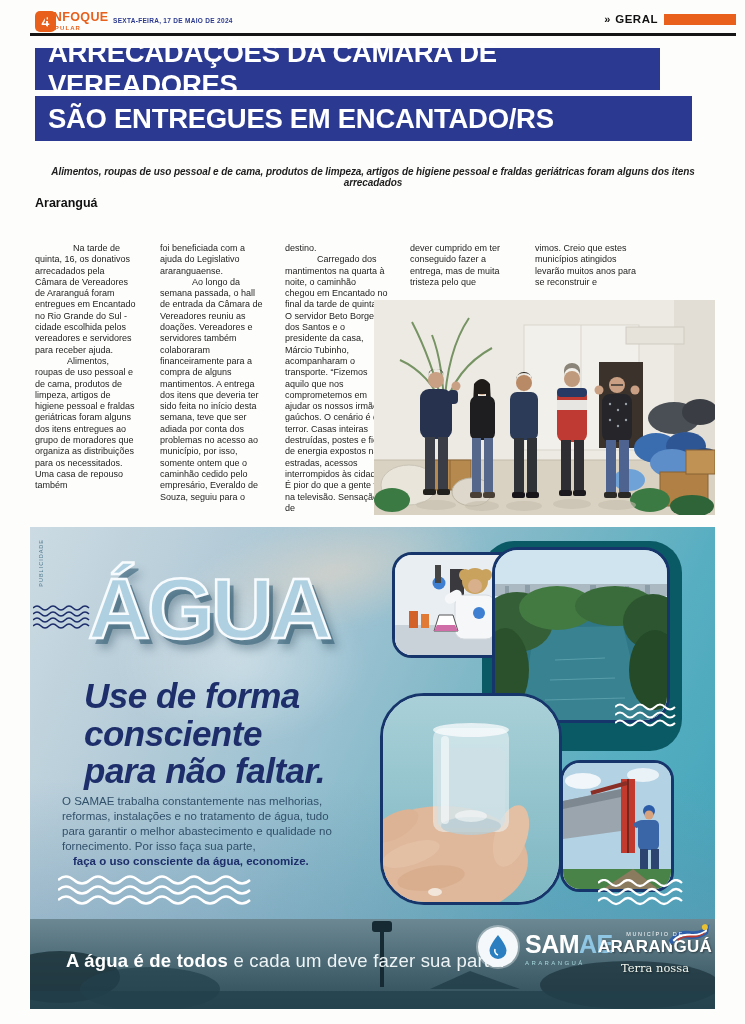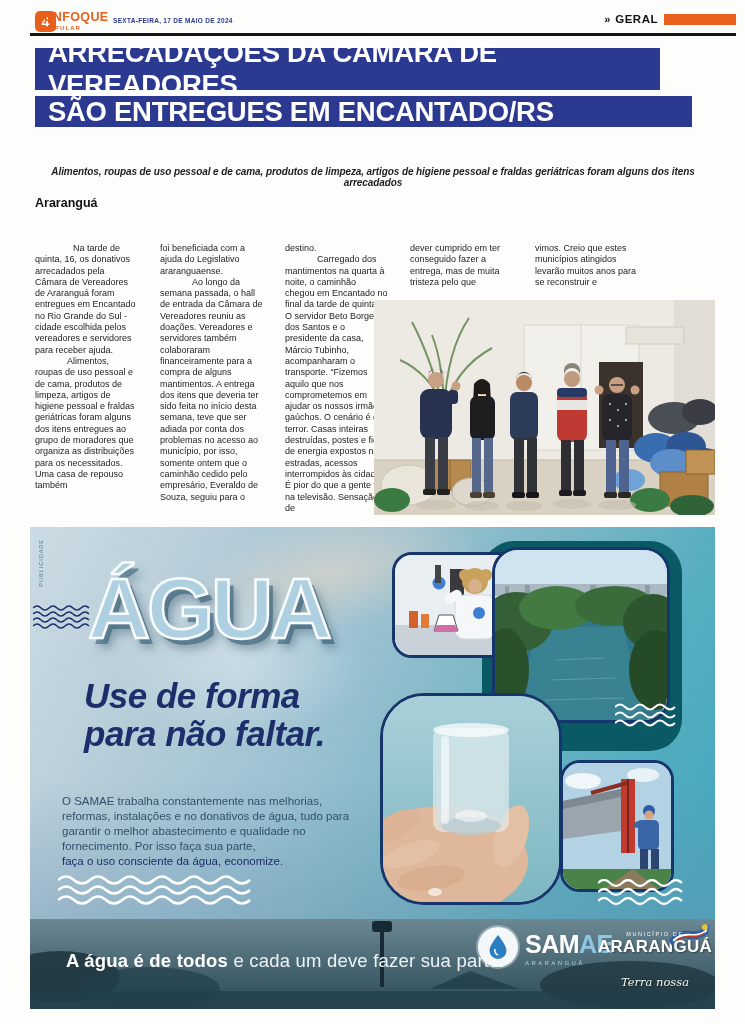--- a/index.html
+++ b/index.html
@@ -16,21 +16,21 @@
   .section-wrap{position:absolute;right:9px;top:13px;display:flex;align-items:center;gap:6px;}
   .section-arrow{font-size:11px;font-weight:bold;color:#111;letter-spacing:-1px;}
   .section-label{font-size:11.5px;font-weight:bold;color:#111;letter-spacing:.5px;}
   .section-bar{width:72px;height:11px;background:#e8601c;}
   .h-rule{position:absolute;left:30px;right:9px;top:33px;height:2.5px;background:#151515;}
 
   
   .hbar{position:absolute;left:35px;background:#2b3990;color:#fff;font-weight:bold;font-size:27.5px;
         letter-spacing:-.3px;display:flex;align-items:center;padding-left:13px;box-sizing:border-box;}
   .hbar1{top:48px;width:625px;height:42px;}
-  .hbar2{top:96px;width:657px;height:31px;}
+  .hbar2{top:96px;width:657px;height:45px;}
   .subheadline{position:absolute;left:35px;top:166px;width:676px;text-align:center;font-style:italic;
         font-weight:bold;font-size:10px;color:#1e1e1e;letter-spacing:-.1px;}
   .byline{position:absolute;left:35px;top:196px;font-size:12.5px;font-weight:bold;color:#111;}
 
   
   .cols{position:absolute;left:35px;top:243px;width:676px;display:flex;gap:22px;align-items:flex-start;}
   .col{width:103px;flex:0 0 103px;}
   .col p{margin:0;font-size:9px;line-height:11.3px;color:#1d1d1d;text-align:left;}
   .col p.ind{text-indent:32px;}
   .col p.ind-lg{text-indent:38px;}
@@ -50,21 +50,21 @@
   .water-streak{position:absolute;left:80px;top:50px;width:260px;height:170px;border-radius:50%;
       background:radial-gradient(ellipse at center,rgba(255,255,255,.38),rgba(255,255,255,0) 70%);filter:blur(7px);}
   .ad-vertical-label{position:absolute;left:8px;top:12px;writing-mode:vertical-rl;transform:rotate(180deg);
       font-size:5.5px;letter-spacing:1px;color:#39677d;opacity:.85;}
   .ad-title{position:absolute;left:58px;top:34px;font-size:86px;font-weight:bold;letter-spacing:-3px;line-height:1.1;
       color:#aed0e0;-webkit-text-stroke:2.5px #f7fbfd;
       text-shadow:5px 6px 0 rgba(44,88,112,.55),8px 10px 10px rgba(20,50,70,.35);}
   .ad-slogan{position:absolute;left:54px;top:150px;font-size:35px;line-height:37.5px;font-weight:bold;
       font-style:italic;color:#1d2e6b;letter-spacing:-.5px;}
   .ad-body{position:absolute;left:32px;top:267px;width:290px;font-size:11.5px;line-height:15px;color:#31506a;}
-  .ad-body .strong{display:block;font-weight:normal;color:#1d2e6b;}
+  .ad-body .strong{display:block;font-weight:bold;color:#1d2e6b;margin-left:11px;}
 
   .waves{position:absolute;}
   .waves svg{display:block;}
 
   
   .teal-block{position:absolute;left:452px;top:14px;width:200px;height:210px;border-radius:32px;background:#0a5a66;}
   .photo-card{position:absolute;border:3px solid #16356b;overflow:hidden;background:#cfe0ea;}
   .lab-photo{left:362px;top:25px;width:128px;height:100px;border-radius:20px;}
   .river-photo{left:462px;top:20px;width:172px;height:170px;border-radius:26px;}
   .glass-photo{left:350px;top:166px;width:176px;height:206px;border-radius:44px;}
@@ -79,21 +79,21 @@
   .samae-drop{width:40px;height:40px;border-radius:50%;background:#f4f8fa;display:flex;align-items:center;justify-content:center;
       box-shadow:0 0 0 2px rgba(255,255,255,.35);}
   .samae-text{line-height:1;padding-top:5px;}
   .samae-name{font-size:25px;font-weight:bold;letter-spacing:-.5px;color:#ffffff;}
   .samae-name .lt{color:#8fc6e4;}
   .samae-city{font-size:6px;letter-spacing:2.4px;color:#a7d6dd;margin-top:3px;}
   .municipio-logo{position:absolute;left:566px;top:12px;width:118px;text-align:center;color:#fff;}
   .municipio-top{font-size:5.5px;letter-spacing:1.6px;opacity:.95;}
   .municipio-name{font-size:17px;font-weight:bold;letter-spacing:.3px;text-shadow:1px 1px 2px rgba(0,0,0,.45);}
   .municipio-flag{position:absolute;right:2px;top:-6px;transform:rotate(-10deg);}
-  .municipio-script{font-family:"DejaVu Serif",serif;font-style:italic;font-size:11.5px;margin-top:18px;color:#f2f6ee;
+  .municipio-script{font-family:"DejaVu Serif",serif;font-size:11.5px;margin-top:4px;color:#f2f6ee;
       text-shadow:1px 1px 2px rgba(0,0,0,.4);}
 </style>
 </head>
 <body>
 
 <div class="page">
 
   <div class="pagenum">4</div>
   <div class="brand">
     <div class="brand-top">ENFOQUE</div>
@@ -253,24 +253,25 @@
         <path d="M0 9 q4 -4 8 0 t8 0 t8 0 t8 0 t8 0 t8 0 t8 0"></path>
         <path d="M0 15 q4 -4 8 0 t8 0 t8 0 t8 0 t8 0 t8 0 t8 0"></path>
         <path d="M0 21 q4 -4 8 0 t8 0 t8 0 t8 0 t8 0 t8 0 t8 0"></path>
           </g>
         </svg>
     </div>
 
     <div class="ad-title">ÁGUA</div>
     <div class="ad-slogan">
       <div>Use de forma</div>
+      <div>consciente</div>
       <div>para não faltar.</div>
     </div>
     <div class="ad-body">
-      <span>O SAMAE trabalha constantemente nas melhorias, reformas, instalações e no donativos de água, tudo para garantir o melhor abastecimento e qualidade no fornecimento. Por isso faça sua parte,</span>
+      <span>O SAMAE trabalha constantemente nas melhorias, reformas, instalações e no tratamento de água, tudo para garantir o melhor abastecimento e qualidade no fornecimento. Por isso faça sua parte,</span>
       <span class="strong">faça o uso consciente da água, economize.</span>
     </div>
 
     <div class="teal-block"></div>
 
     <div class="photo-card lab-photo">
       <svg width="128" height="100" viewBox="0 0 128 100">
         <rect width="128" height="100" fill="#e9eef3"></rect>
         <rect y="70" width="128" height="30" fill="#c9d2d8"></rect>
         <rect x="55" y="14" width="14" height="32" fill="#3a3a3e"></rect>

